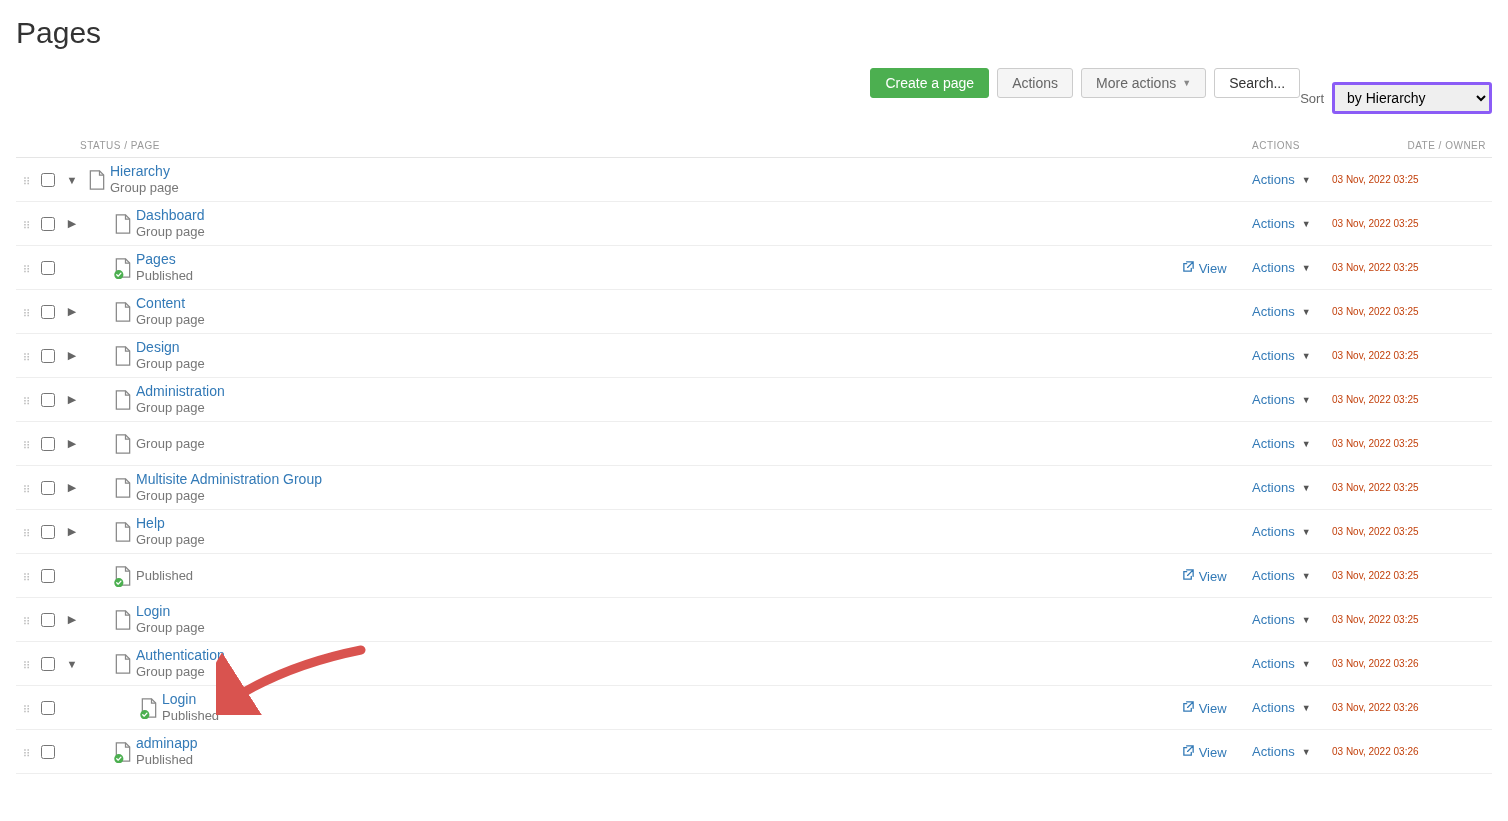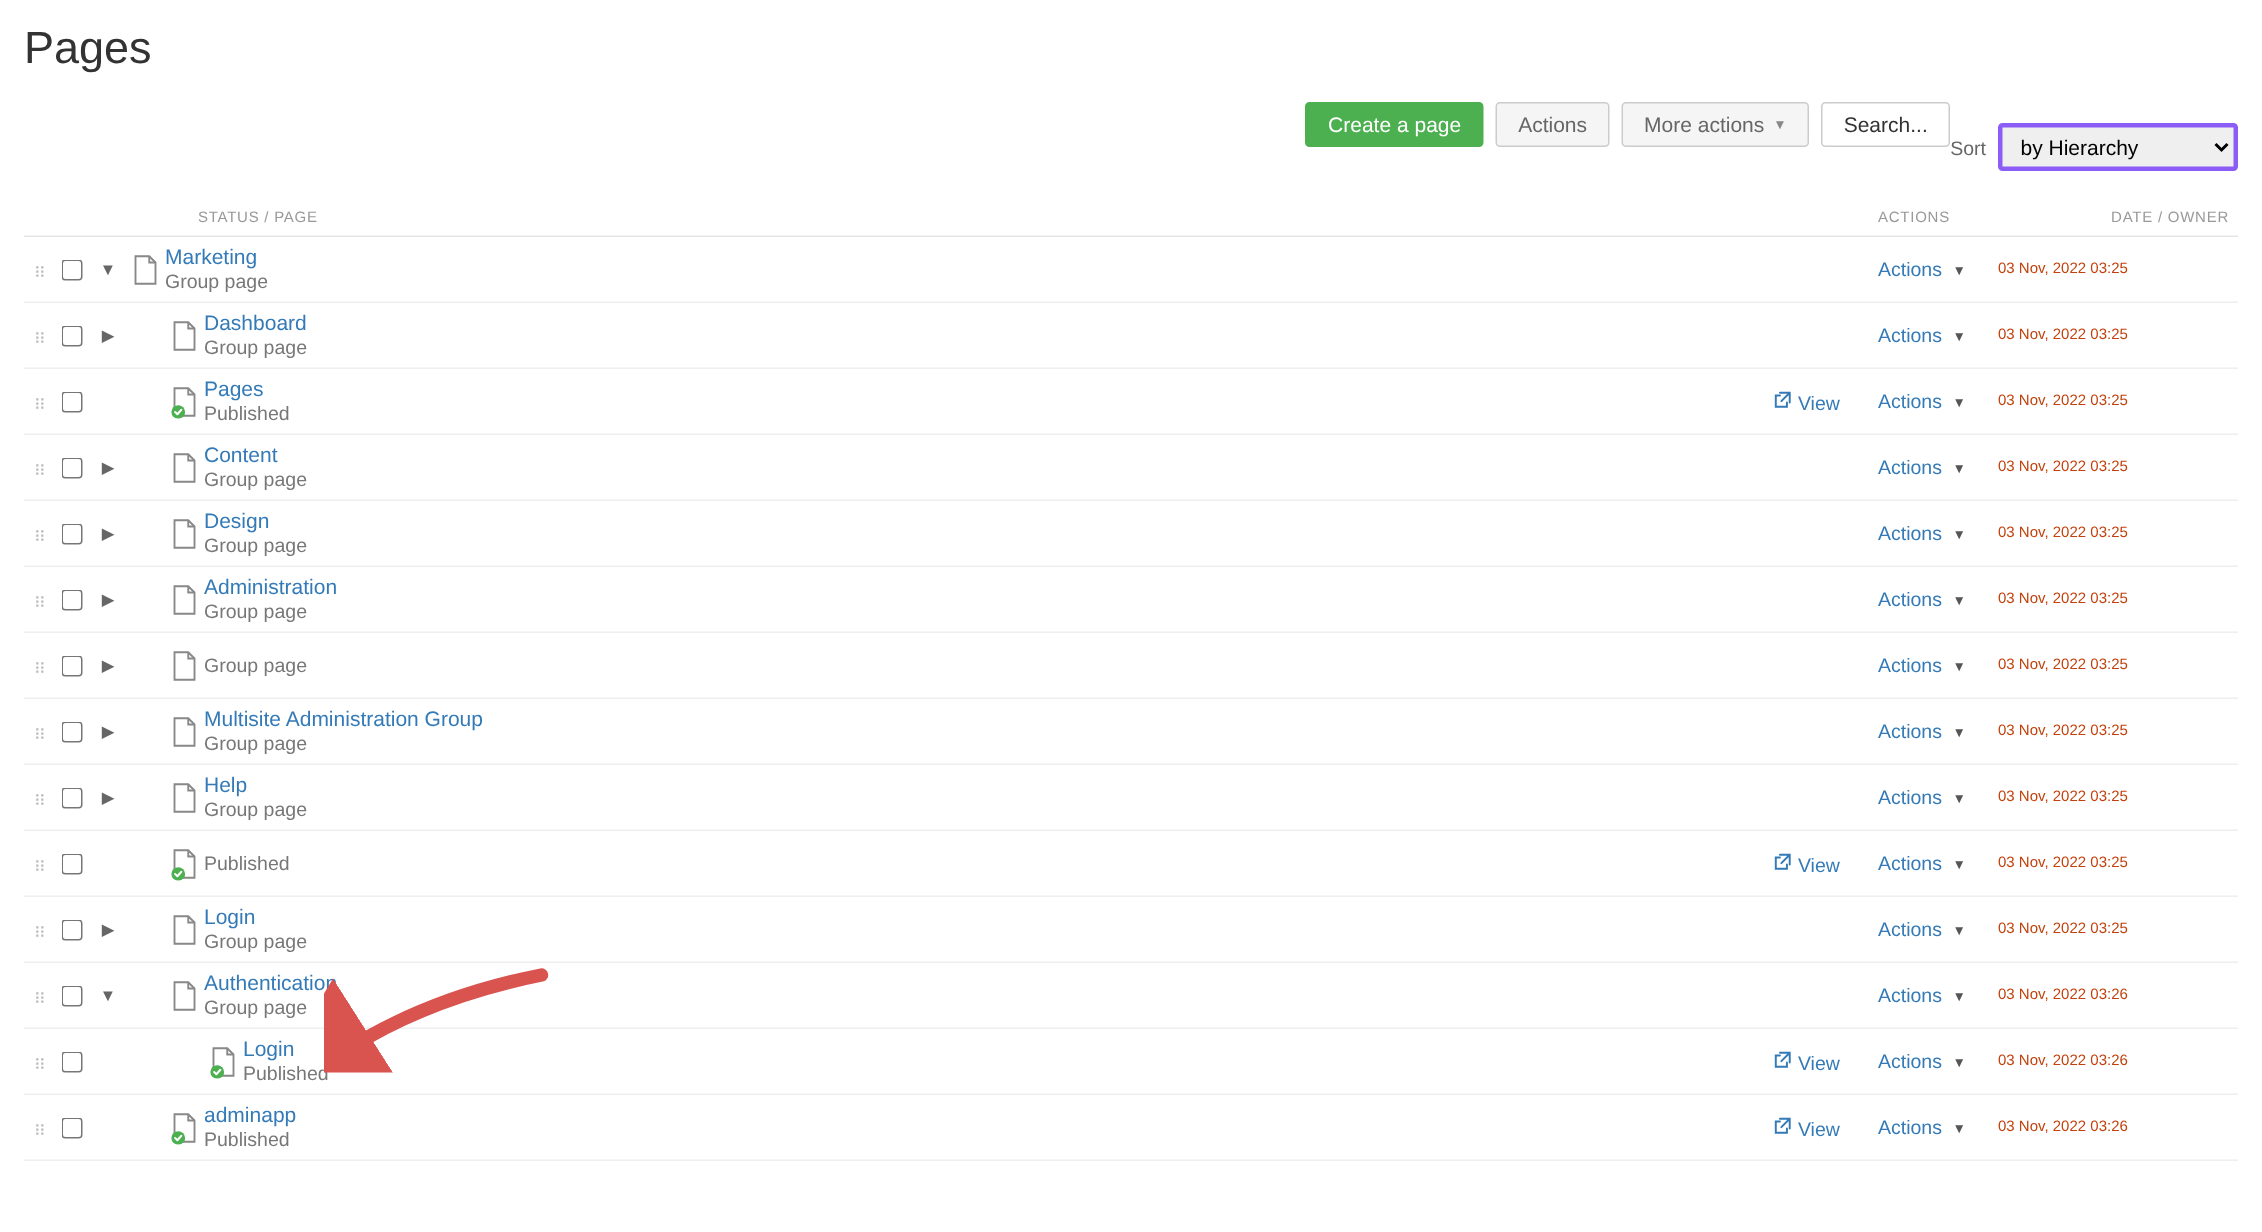--- a/index.html
+++ b/index.html
@@ -63,21 +63,21 @@
   .list-header {
     display: flex;
     align-items: center;
     border-bottom: 1px solid #e5e5e5;
     padding: 8px 0 6px 0;
     color: #999;
     font-size: 10px;
     letter-spacing: 0.5px;
     text-transform: uppercase;
   }
-  .hdr-status { margin-left: 116px; flex: 1; }
+  .hdr-status { margin-left: 64px; flex: 1; }
   .hdr-actions { width: 80px; text-align: left; }
   .hdr-date { width: 160px; text-align: right; padding-right: 6px; }
   .row {
     display: flex;
     align-items: center;
     border-bottom: 1px solid #eee;
     min-height: 44px;
     padding: 3px 0;
   }
   .col-drag {
@@ -153,21 +153,21 @@
       </div>
       <div class="col-expand">▼</div>
       <div class="col-indent" style="width: 0px;"></div>
       <div class="col-icon">
         <svg class="page-icon" viewBox="0 0 24 26">
           <path d="M4 2 h11 l5 5 v17 h-16 z" fill="none" stroke="#888" stroke-width="1.5"></path>
           <path d="M15 2 v5 h5" fill="none" stroke="#888" stroke-width="1.5"></path>
         </svg>
       </div>
       <div class="col-main">
-        <a class="page-name">Marketing</a>
+        <a class="page-name">Hierarchy</a>
         <div class="page-sub">Group page</div>
       </div>
       <div class="col-view"></div>
       <div class="col-actions">
         <span>Actions</span>
         <span class="group-caret">▼</span>
       </div>
       <div class="col-date">03 Nov, 2022 03:25</div>
     </div>
     <div class="row">

